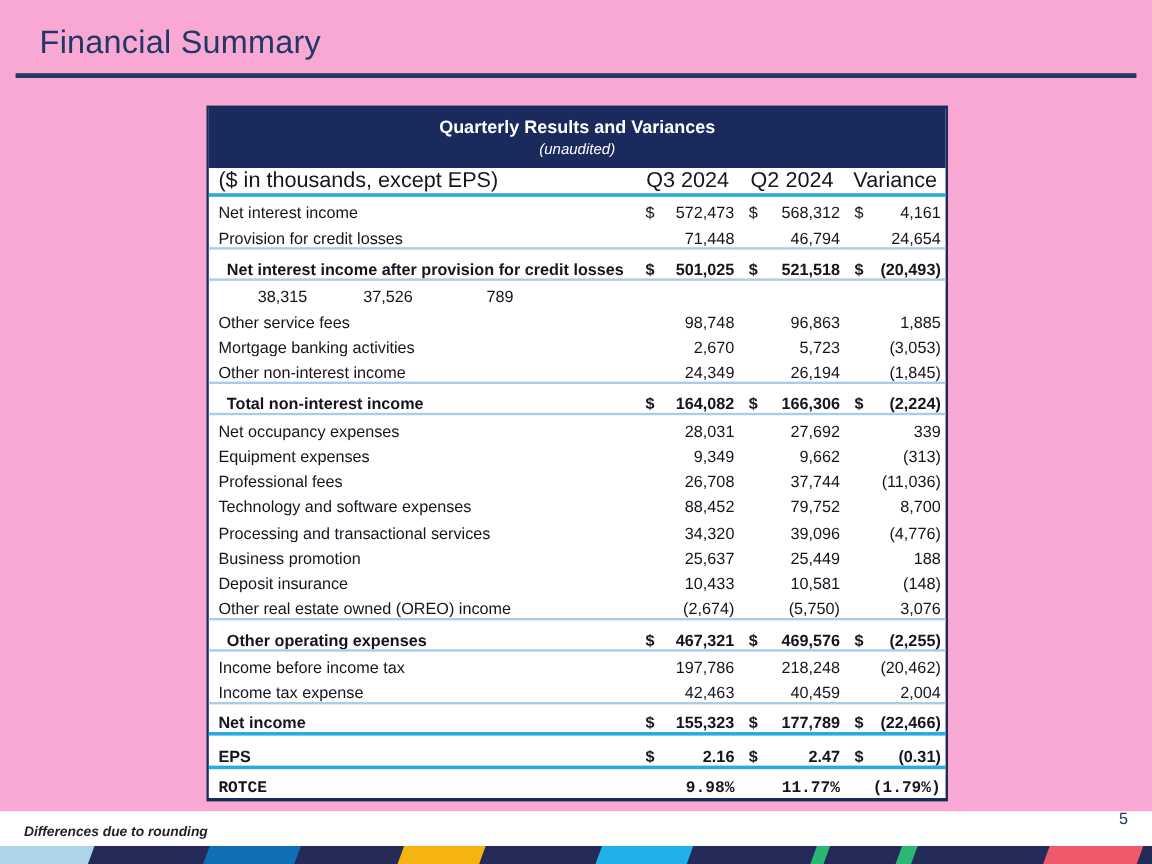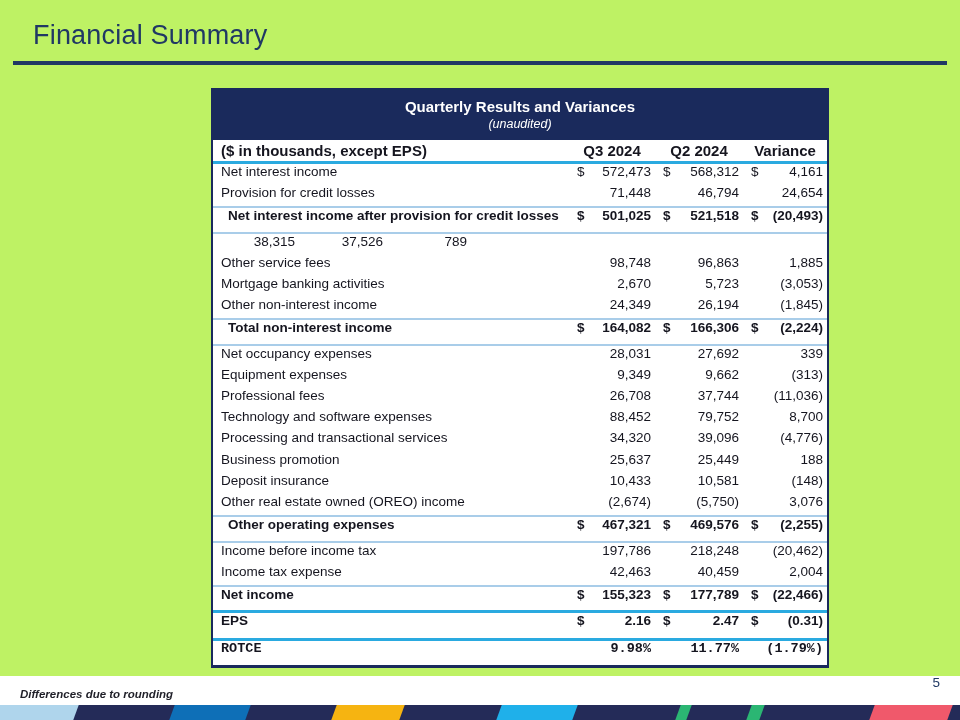--- a/index.html
+++ b/index.html
@@ -6,45 +6,45 @@
     --navy:#1A2A5C;
     --title-navy:#203864;
     --cyan:#2AAAE0;
     --lightblue:#A9CDE9;
     --ink:#15151f;
     --strip-navy:#242B58;
   }
   *{margin:0;padding:0;box-sizing:border-box;}
   html,body{width:960px;height:720px;overflow:hidden;background:#fff;
     font-family:"Liberation Sans",sans-serif;color:var(--ink);}
-  .slide{position:relative;width:960px;height:676px;background:#bef264;}
+  .slide{position:relative;width:960px;height:676px;background:#f9a8d4;}
 
   
   .slide-title{position:absolute;left:33px;top:20px;font-size:27px;
     color:var(--title-navy);font-weight:500;letter-spacing:.2px;}
   .title-rule{position:absolute;left:13px;top:61px;width:934px;height:4px;
     background:var(--title-navy);}
 
   
   .fin-table{position:absolute;left:172px;top:88px;width:618px;height:580px;
     border:2px solid var(--navy);border-bottom-width:3px;
-    display:flex;flex-direction:column;background:#fff;margin-left:39px;}
+    display:flex;flex-direction:column;background:#fff;}
   .thead-band{height:50px;background:var(--navy);color:#fff;
     display:flex;flex-direction:column;align-items:center;justify-content:center;
     flex:0 0 auto;}
   .thead-band .t1{font-size:15px;font-weight:bold;line-height:1.25;}
   .thead-band .t2{font-size:12.5px;font-style:italic;line-height:1.2;}
 
   .colhead{display:flex;align-items:center;height:24px;flex:0 0 auto;
-    border-bottom:3px solid var(--cyan);font-weight:bold;font-size:15px;}
+    border-bottom:3px solid var(--cyan);font-weight:normal;font-size:18px;}
   .colhead .label{flex:0 0 356px;padding-left:8px;}
   .colhead .num{text-align:center;}
 
   .tbody{flex:1;display:flex;flex-direction:column;}
-  .trow{display:flex;align-items:flex-start;flex:1;font-size:13.5px;}
+  .trow{display:flex;align-items:flex-end;flex:1;font-size:13.5px;}
   .cell.label{flex:0 0 356px;padding-left:8px;white-space:nowrap;overflow:hidden;}
   .cell.num{display:flex;justify-content:space-between;align-items:center;
     padding:0 4px 0 8px;}
   .col-q3{flex:0 0 86px;}
   .col-q2{flex:0 0 88px;}
   .col-var{flex:0 0 84px;}
   .cell.num .cur{min-width:9px;text-align:left;}
   .cell.num .val{text-align:right;}
 
   .trow[data-type="subtotal"]{font-weight:bold;flex:1.12;

